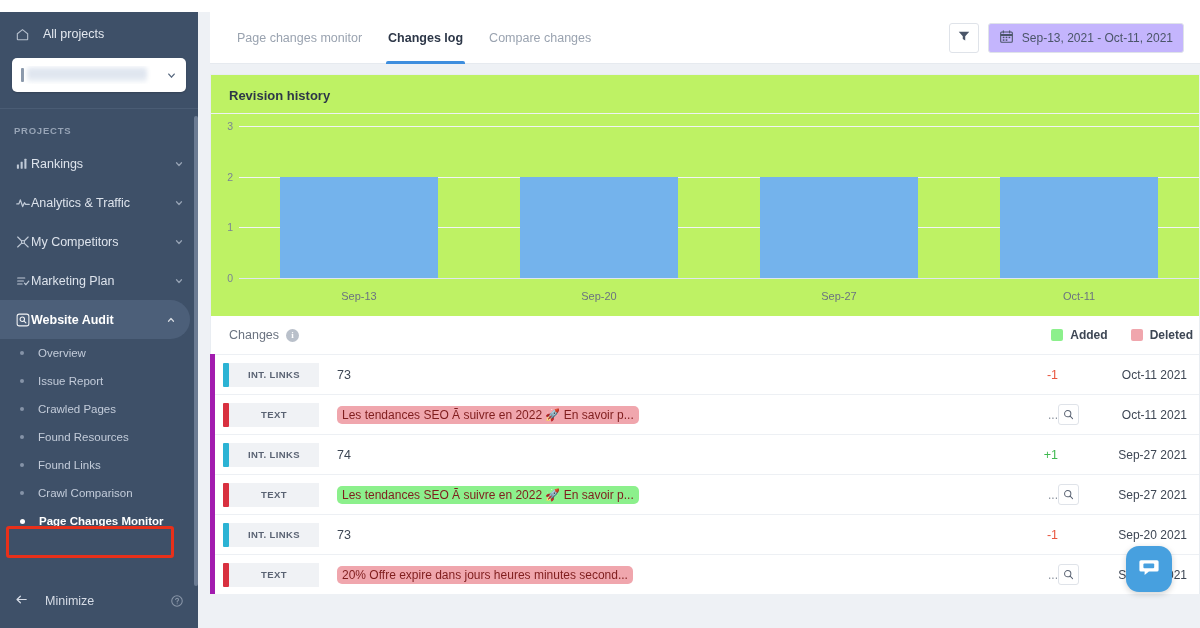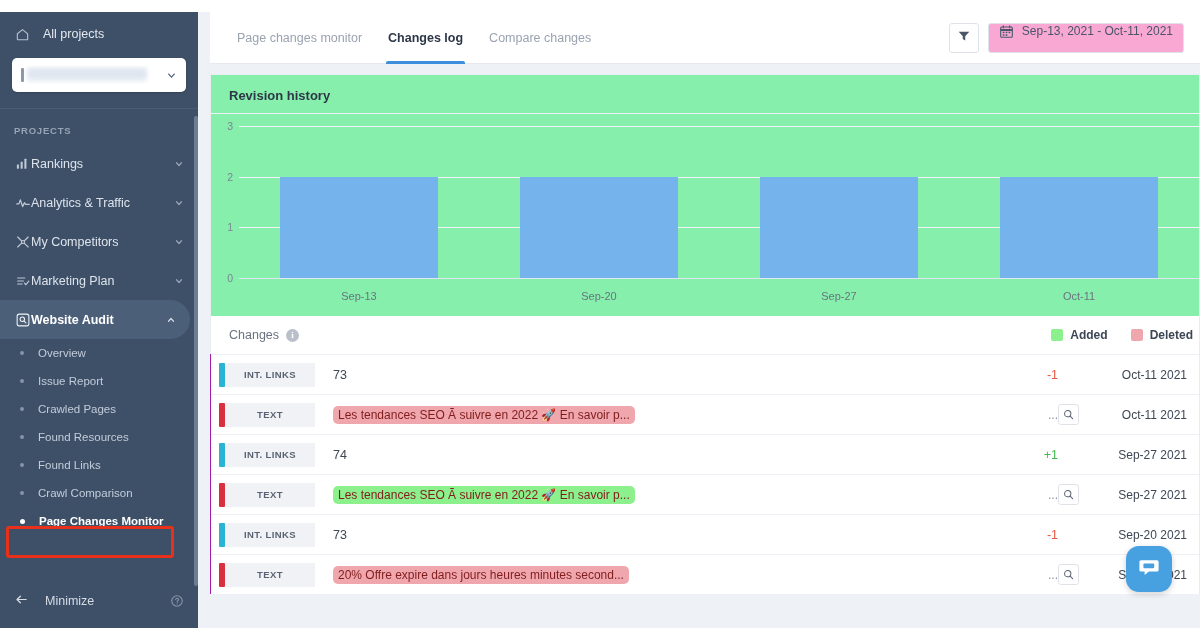--- a/index.html
+++ b/index.html
@@ -134,27 +134,27 @@
     background: #3e8ede; border-radius: 2px 2px 0 0;
   }
   .tabbar-right {
     margin-left: auto; display: flex; align-items: center; gap: 9px; padding-right: 2px;
   }
   .icon-btn {
     width: 30px; height: 30px; border: 1px solid #dfe3e9; border-radius: 3px;
     background: #fff; display: flex; align-items: center; justify-content: center; cursor: pointer;
   }
   .daterange {
-    height: 30px; border: 1px solid #dfe3e9; border-radius: 3px; background: #f9a8d4;
-    display: flex; gap: 8px; padding: 0 10px; cursor: pointer;
+    height: 30px; border: 1px solid #dfe3e9; border-radius: 3px; background: #c4b5fd;
+    display: flex; align-items: center; gap: 8px; padding: 0 10px; cursor: pointer;
     font-size: 12px; color: #4a5568;
   }
 
   .card-chart {
-    background: #86efac; margin-top: 10px; border: 1px solid #e9edf2; border-bottom: none;
+    background: #bef264; margin-top: 10px; border: 1px solid #e9edf2; border-bottom: none;
     height: 242px; position: relative; overflow: hidden;
   }
   .card-title {
     font-size: 13px; font-weight: 700; color: #2d3748;
     padding: 13px 0 10px 18px;
     border-bottom: 1px solid #eef1f5;
   }
   .chart {
     position: relative; height: 196px; margin: 0; padding: 0;
   }
@@ -182,21 +182,21 @@
   }
   .info-badge {
     width: 13px; height: 13px; border-radius: 50%; background: #b9c0ca; color: #fff;
     font-size: 9px; font-weight: 700; display: inline-flex; align-items: center; justify-content: center;
     margin-left: 7px; cursor: pointer; font-family: "Liberation Serif", serif;
   }
   .legend { margin-left: auto; display: flex; align-items: center; gap: 9px; margin-right: -26px;}
   .legend-item { display: flex; align-items: center; gap: 7px; font-size: 12px; color: #3d4654; font-weight: 700; padding-right: 14px;}
   .sw { width: 12px; height: 12px; border-radius: 2px; }
 
-  .rows { border-left: 1px solid #a21caf; border-right: 1px solid #e9edf2; background: #fff; }
+  .rows { border-left: 5px solid #a21caf; border-right: 1px solid #e9edf2; background: #fff; }
   .row {
     height: 40px; display: flex; align-items: center;
     border-top: 1px solid #edf0f4;
     padding: 0 12px 0 8px;
   }
   .tagwrap { display: flex; align-items: stretch; width: 96px; height: 24px; flex: 0 0 96px; }
   .tagbar { width: 6px; border-radius: 1px; }
   .tag {
     flex: 1; background: #f0f2f5; display: flex; align-items: center; justify-content: center;
     font-size: 9.5px; letter-spacing: .04em; color: #5a6373; font-weight: 700;

